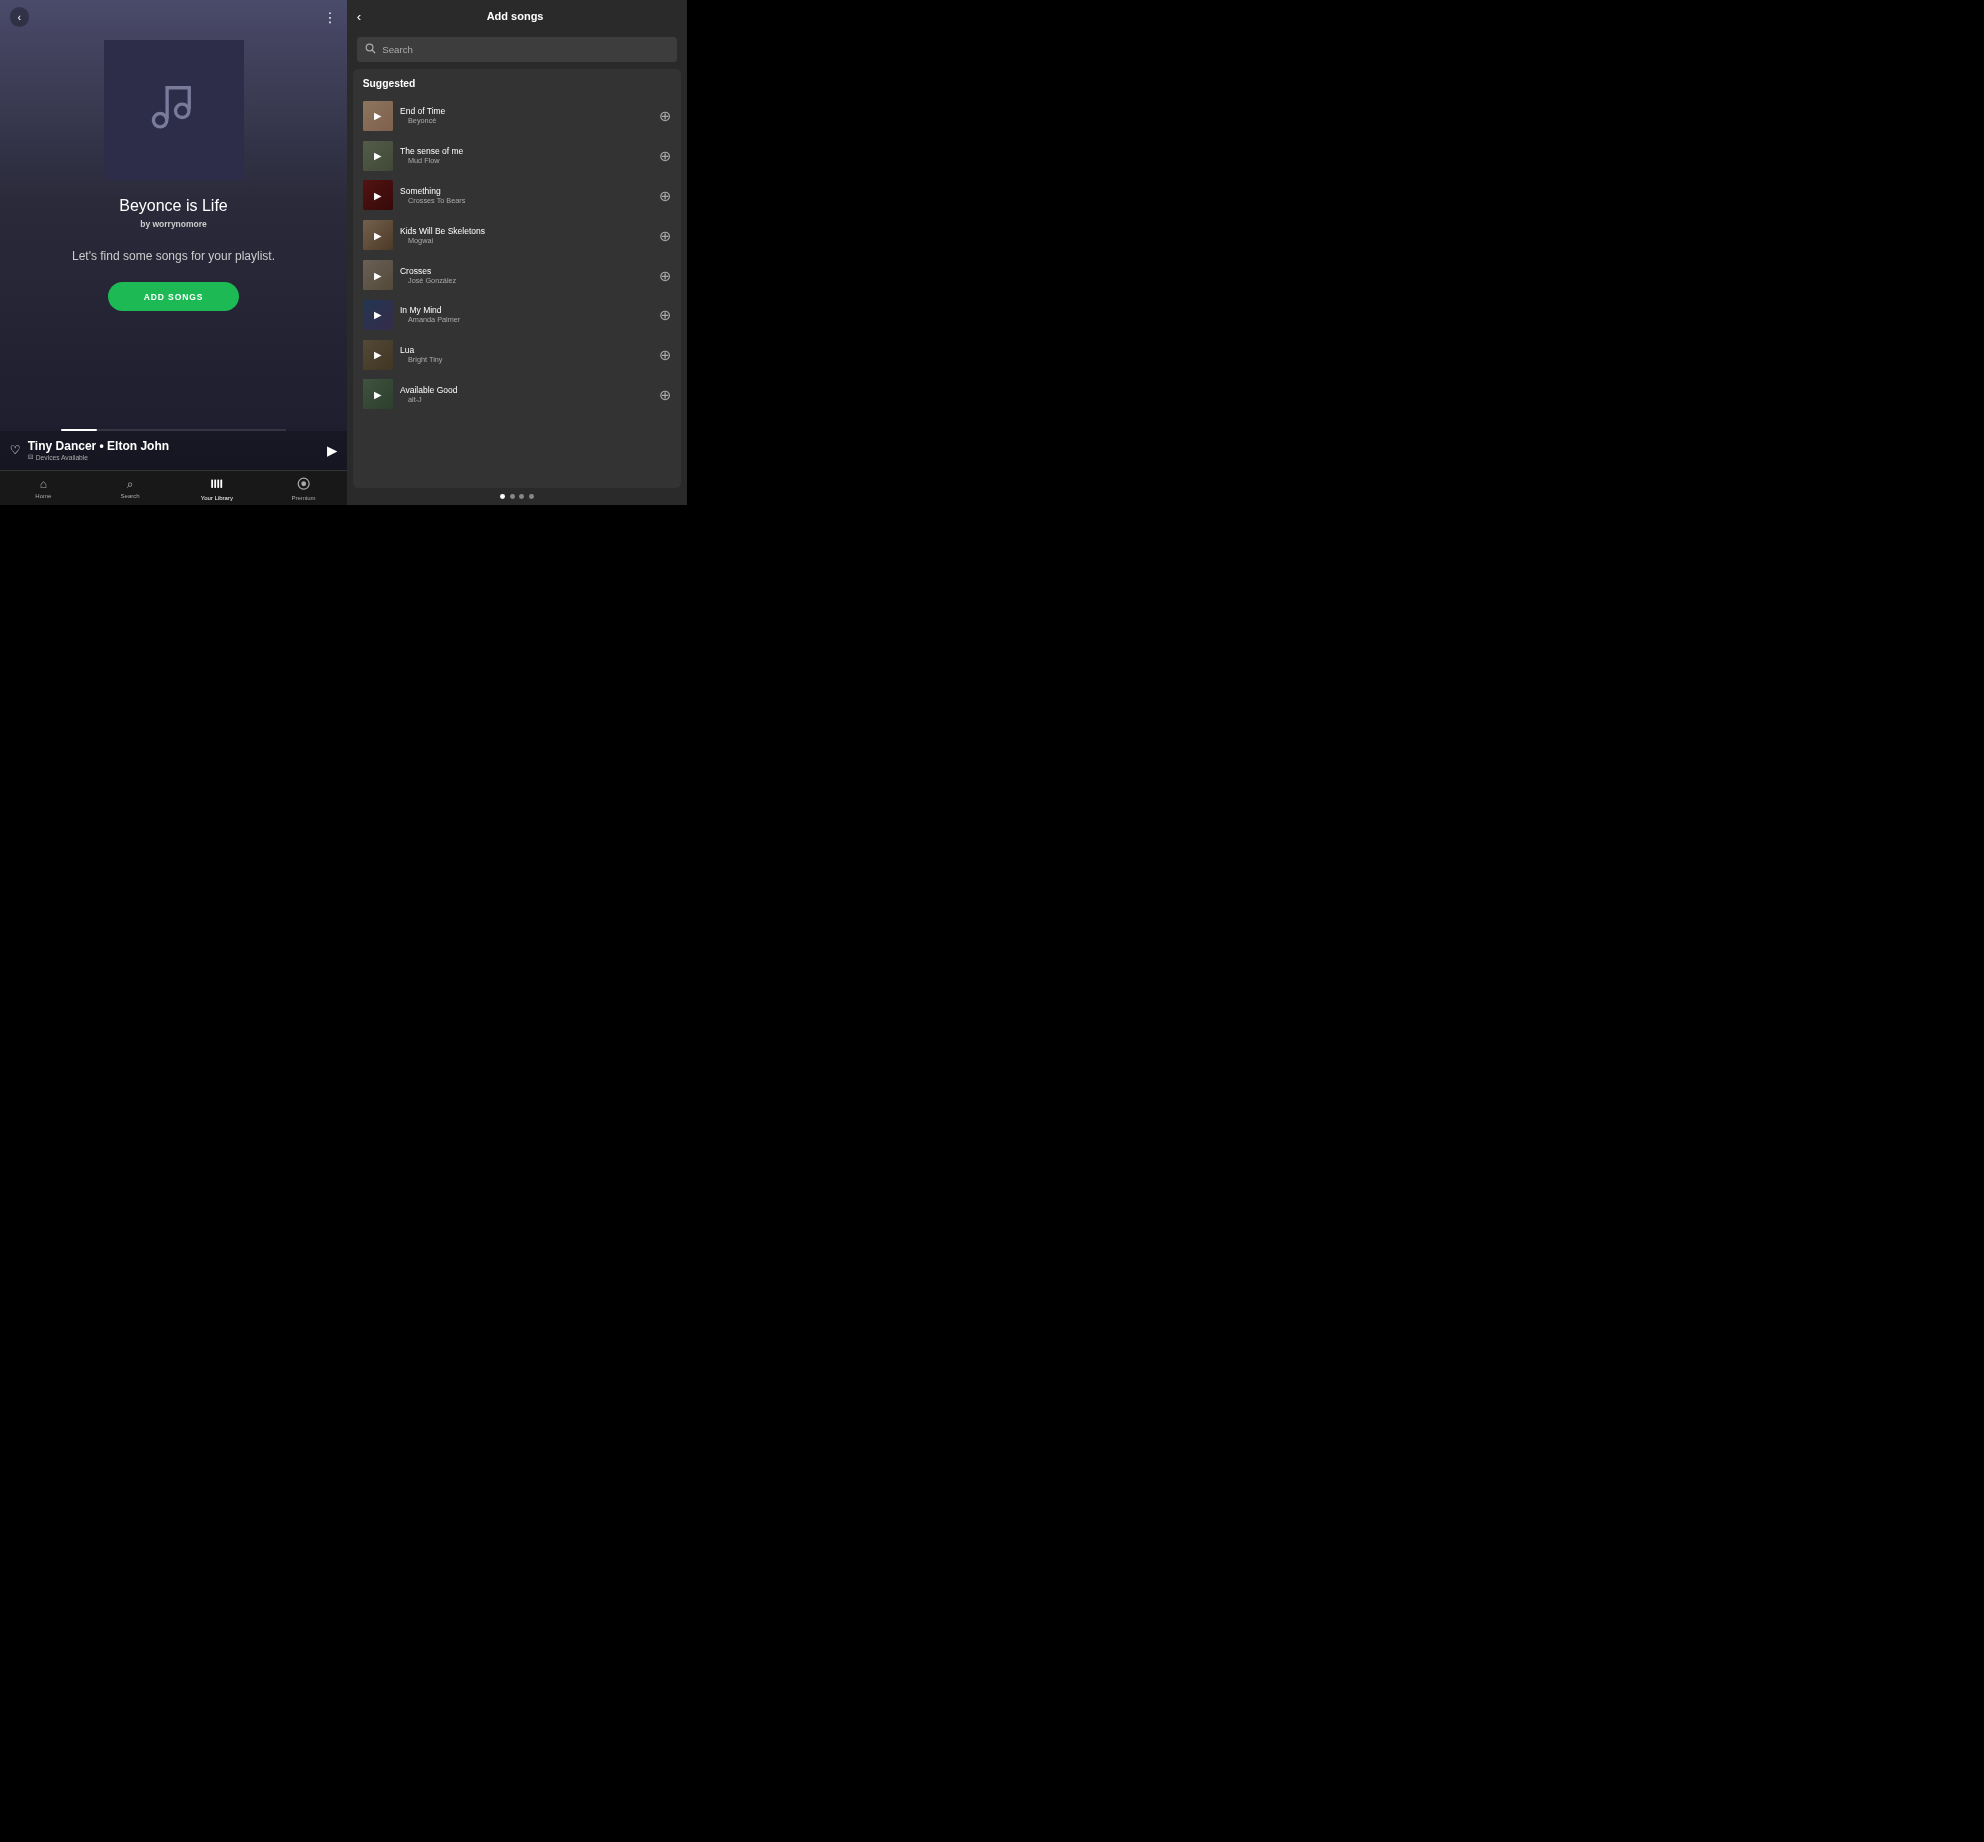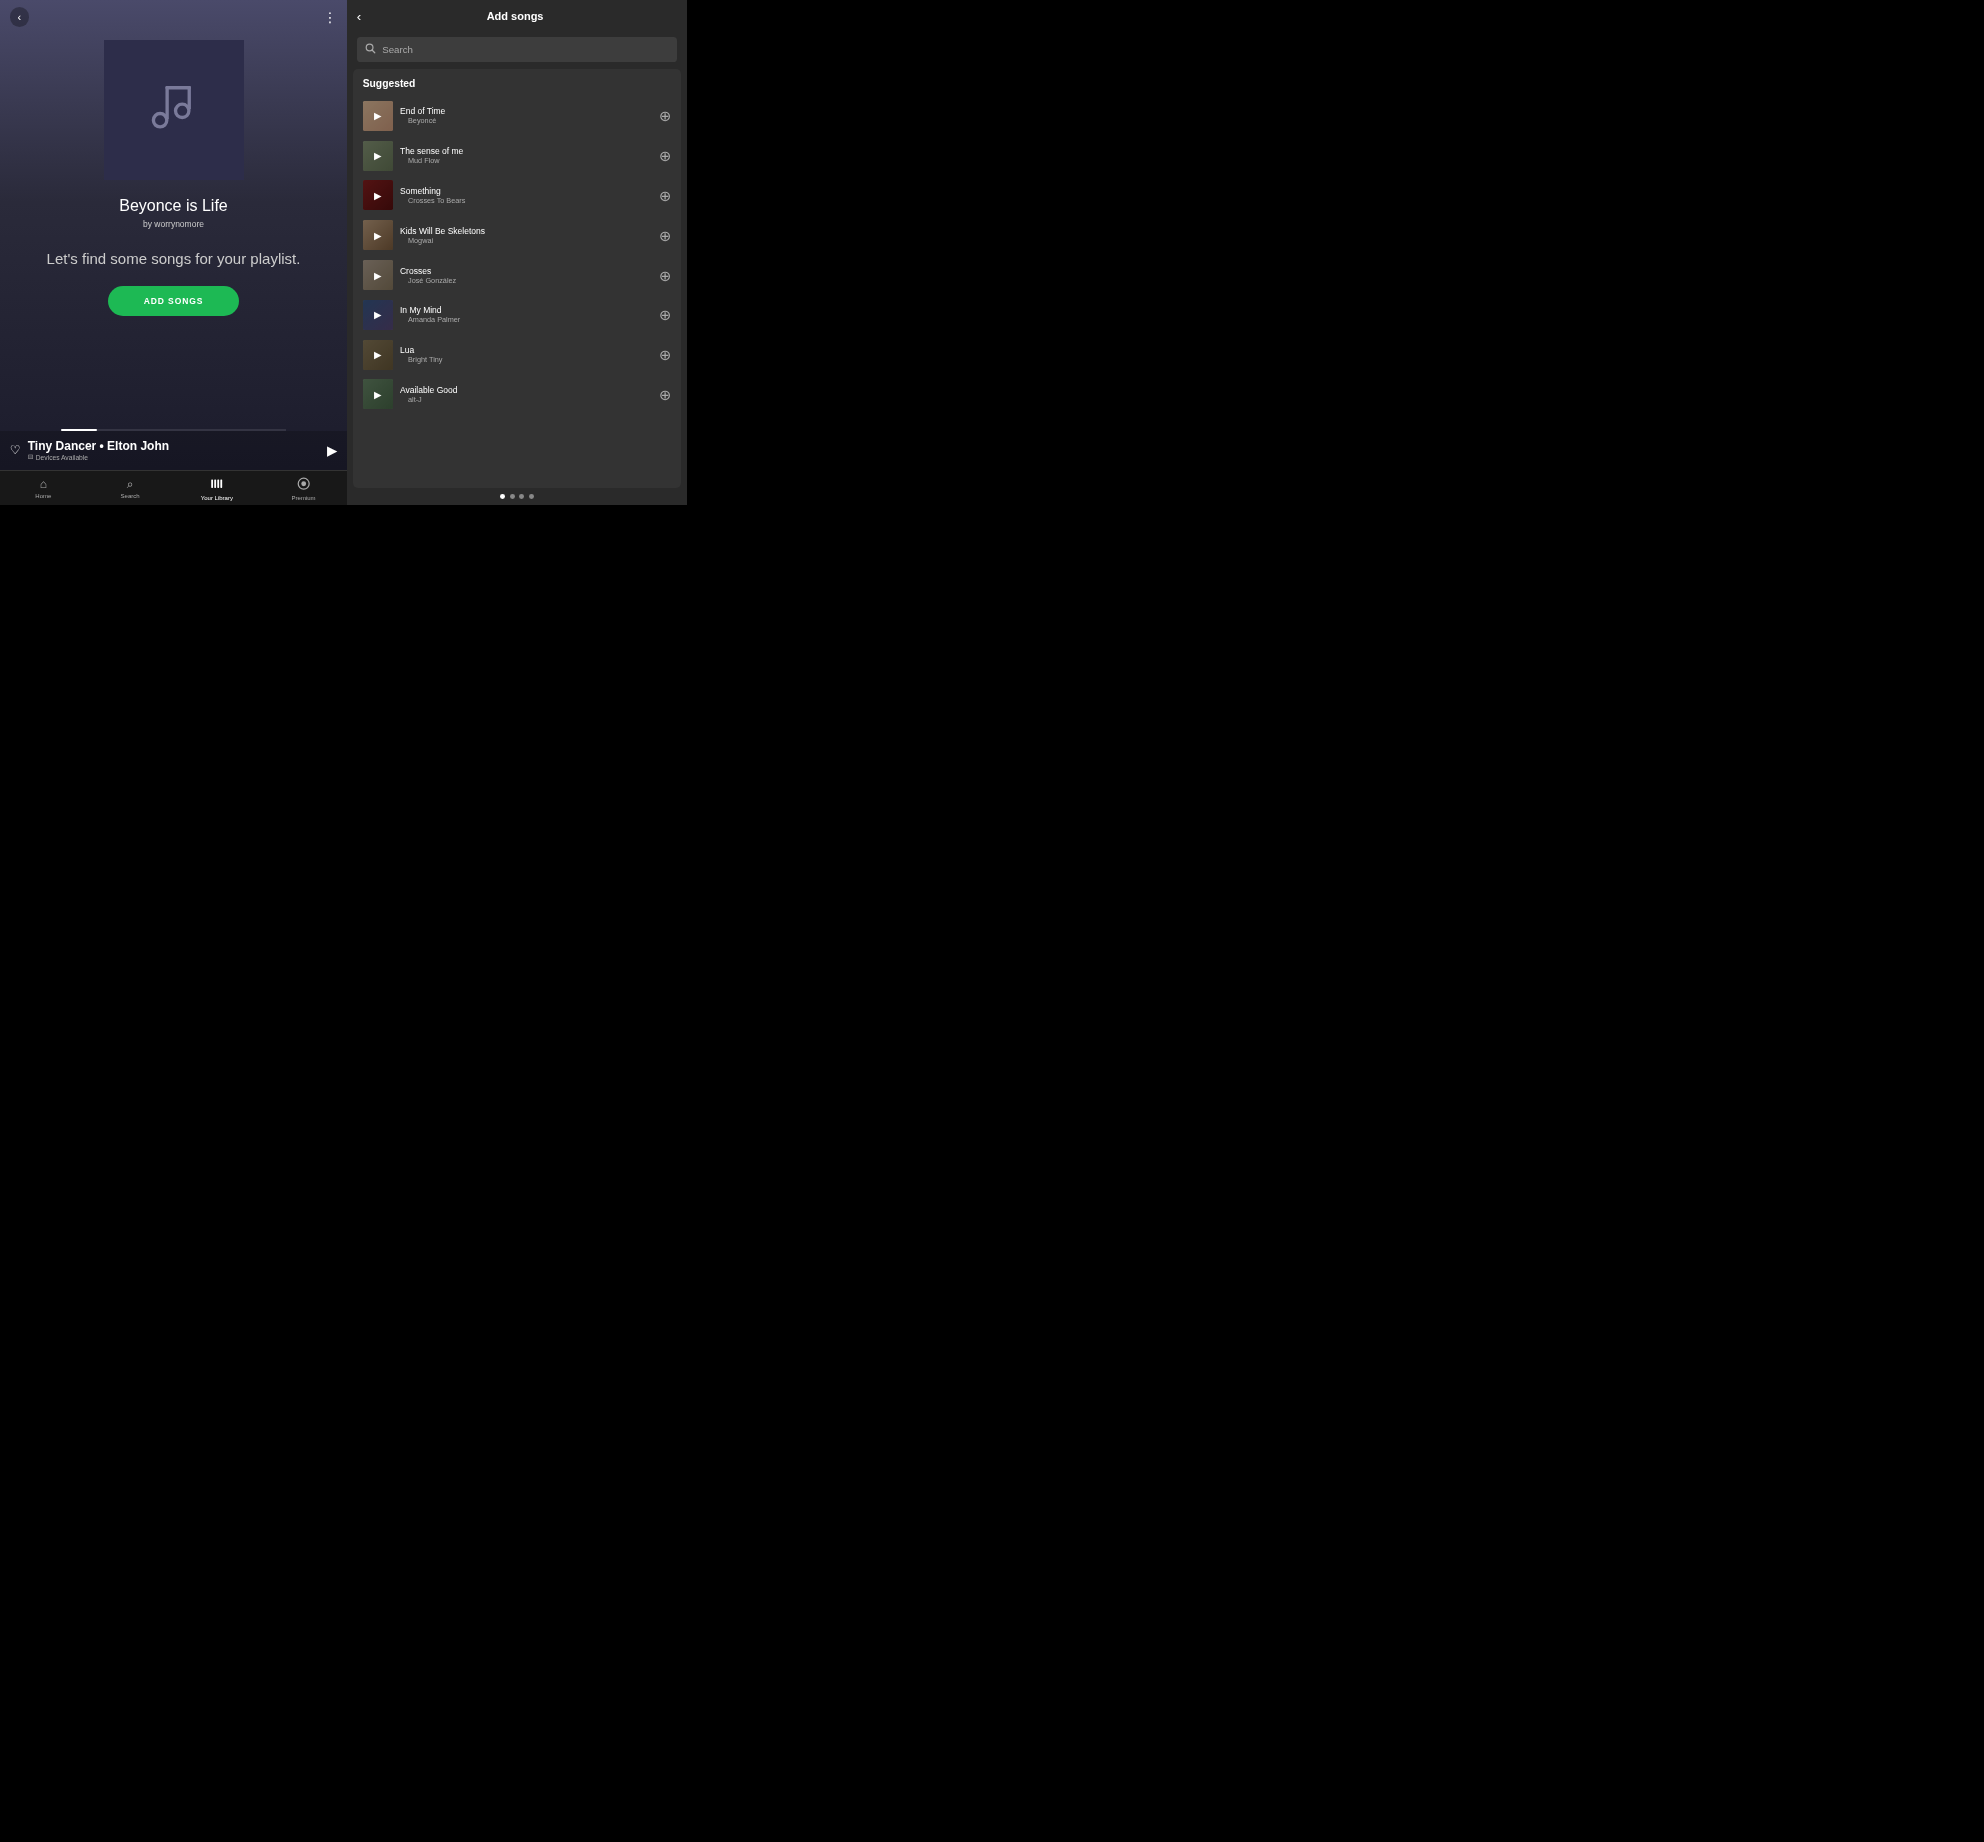--- a/index.html
+++ b/index.html
@@ -85,25 +85,26 @@
       font-weight: 400;
       text-align: center;
       margin-bottom: 3.6px;
     }
 
     .playlist-author {
       color: #ccc;
       font-size: 8.5px;
       text-align: center;
       margin-bottom: 19.5px;
+      font-weight: bold;
     }
 
     .empty-message {
       color: #ccc;
-      font-size: 15px;
+      font-size: 12px;
       text-align: center;
       margin-bottom: 17px;
       line-height: 1.4;
     }
 
     .add-songs-btn {
       background: #1db954;
       color: #fff;
       border: none;
       border-radius: 18px;

